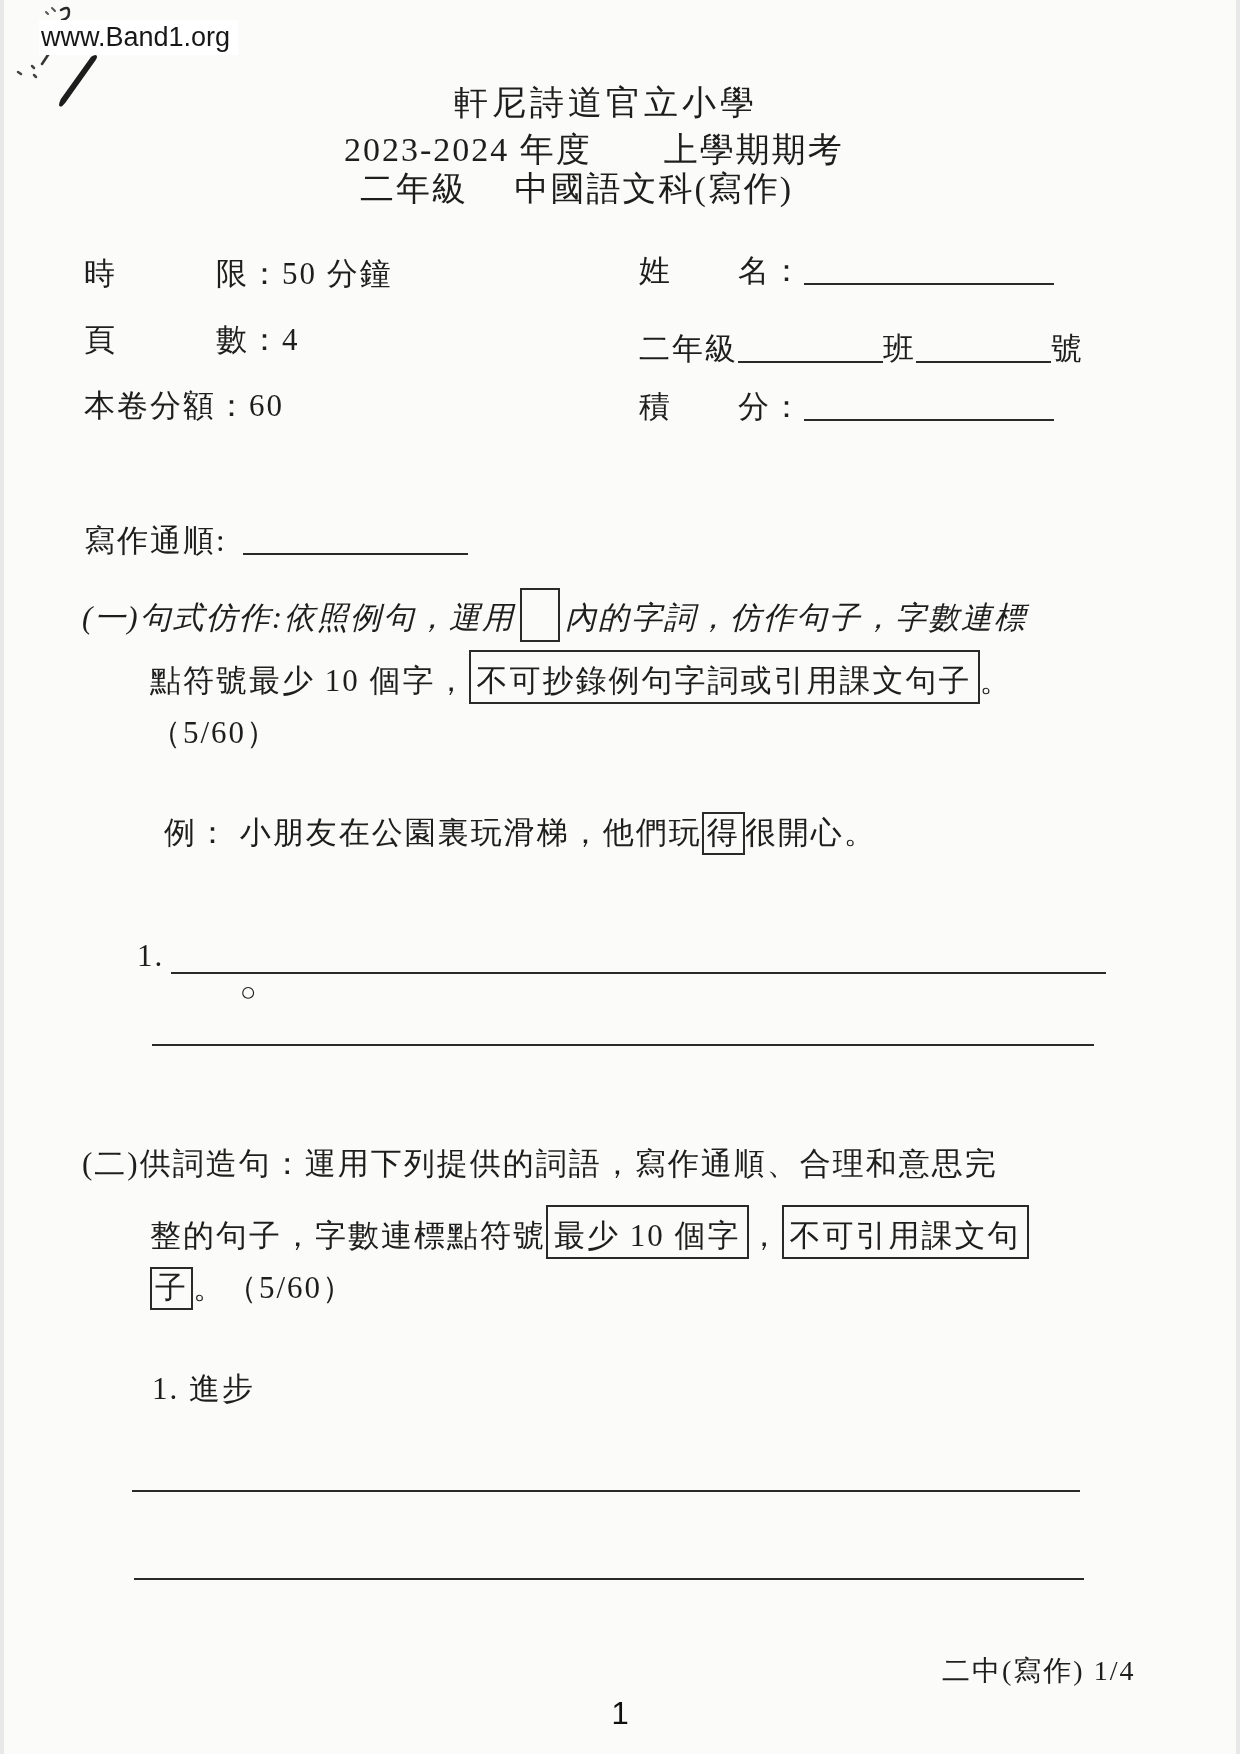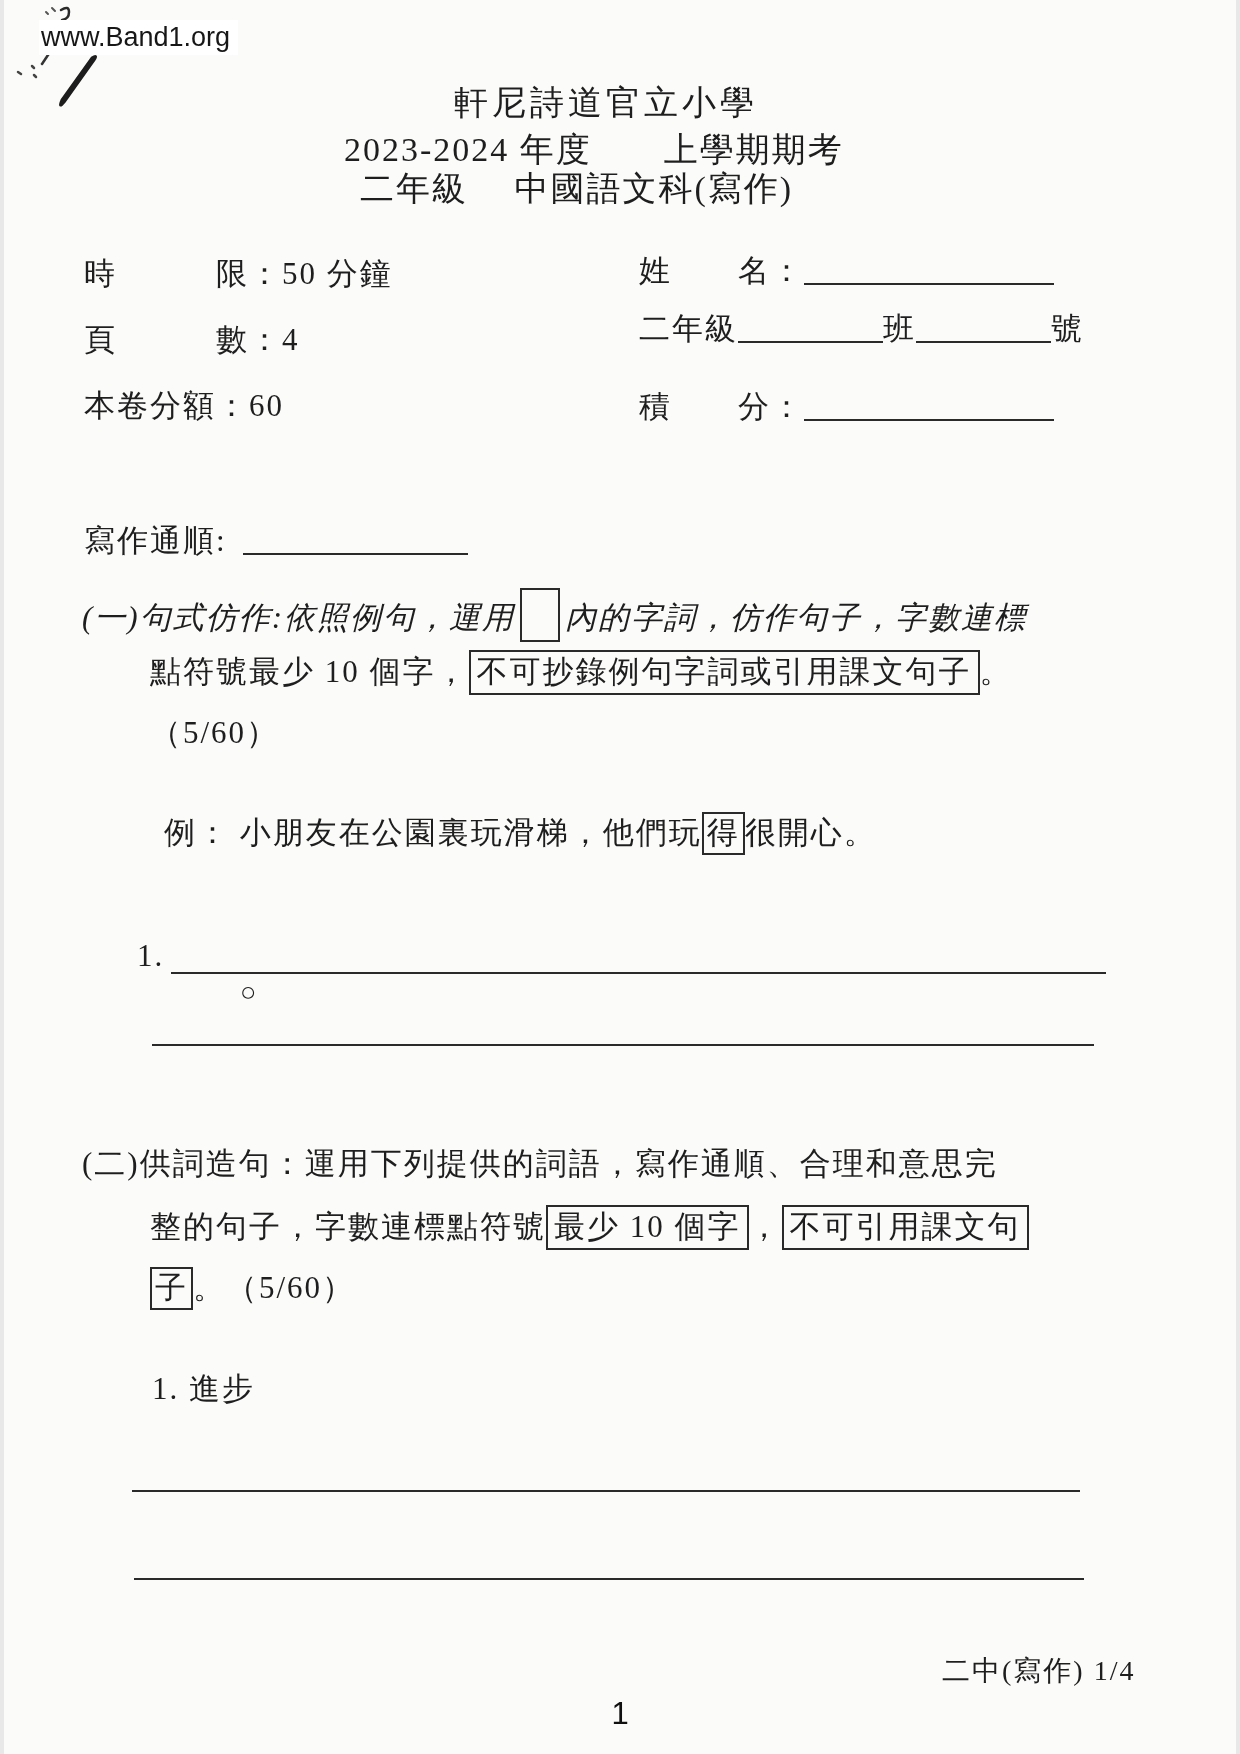--- a/index.html
+++ b/index.html
@@ -28,21 +28,21 @@
   .wm{
     position:absolute;left:35px;top:20px;
     font-family:"Liberation Sans","DejaVu Sans",sans-serif;
     font-size:27px;letter-spacing:0;
     color:#171717;background:#ffffff;
     padding:2px 8px 2px 2px;
   }
   .boxed{
     display:inline-block;
     border:2px solid var(--line);
-    padding:1px 6px 3px 6px;
+    padding:10px 6px 3px 6px;
     line-height:1.2;
   }
   .empty-box{
     display:inline-block;
     width:36px;height:50px;
     border:2px solid var(--line);
     vertical-align:-14px;
     margin:0 5px;
   }
   .uline{
@@ -88,21 +88,21 @@
   <div class="t title" style="left:340px;top:127px;letter-spacing:2px;">2023-2024 年度　　上學期期考</div>
   <div class="t title" style="left:356px;top:166px;letter-spacing:2px;">二年級　 中國語文科(寫作)</div>
 
   <div class="t" style="left:80px;top:253px;">時　　　限：50 分鐘</div>
   <div class="t" style="left:80px;top:319px;">頁　　　數：4</div>
   <div class="t" style="left:80px;top:385px;">本卷分額：60</div>
 
   <div class="t" style="left:635px;top:250px;">
     <span>姓　　名：</span><span class="uline" style="width:250px;"></span>
   </div>
-  <div class="t" style="left:635px;top:308px;">
+  <div class="t" style="left:635px;top:328px;">
     <span>二年級</span><span class="uline" style="width:145px;"></span><span>班</span><span class="uline" style="width:135px;"></span><span>號</span>
   </div>
   <div class="t" style="left:635px;top:386px;">
     <span>積　　分：</span><span class="uline" style="width:250px;"></span>
   </div>
 
   <div class="t" style="left:80px;top:520px;">
     <span>寫作通順:</span>  <span class="uline" style="width:225px;"></span>
   </div>
 

